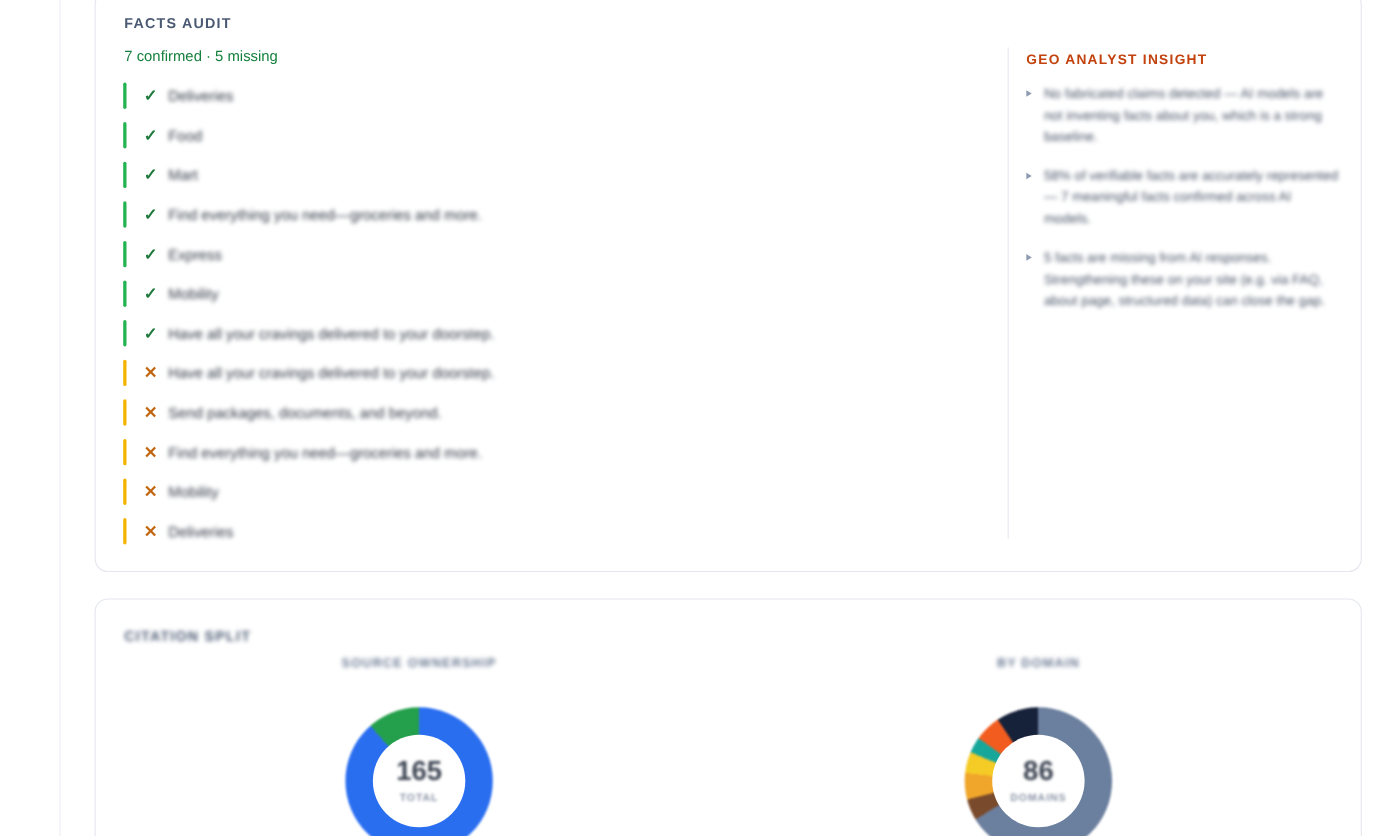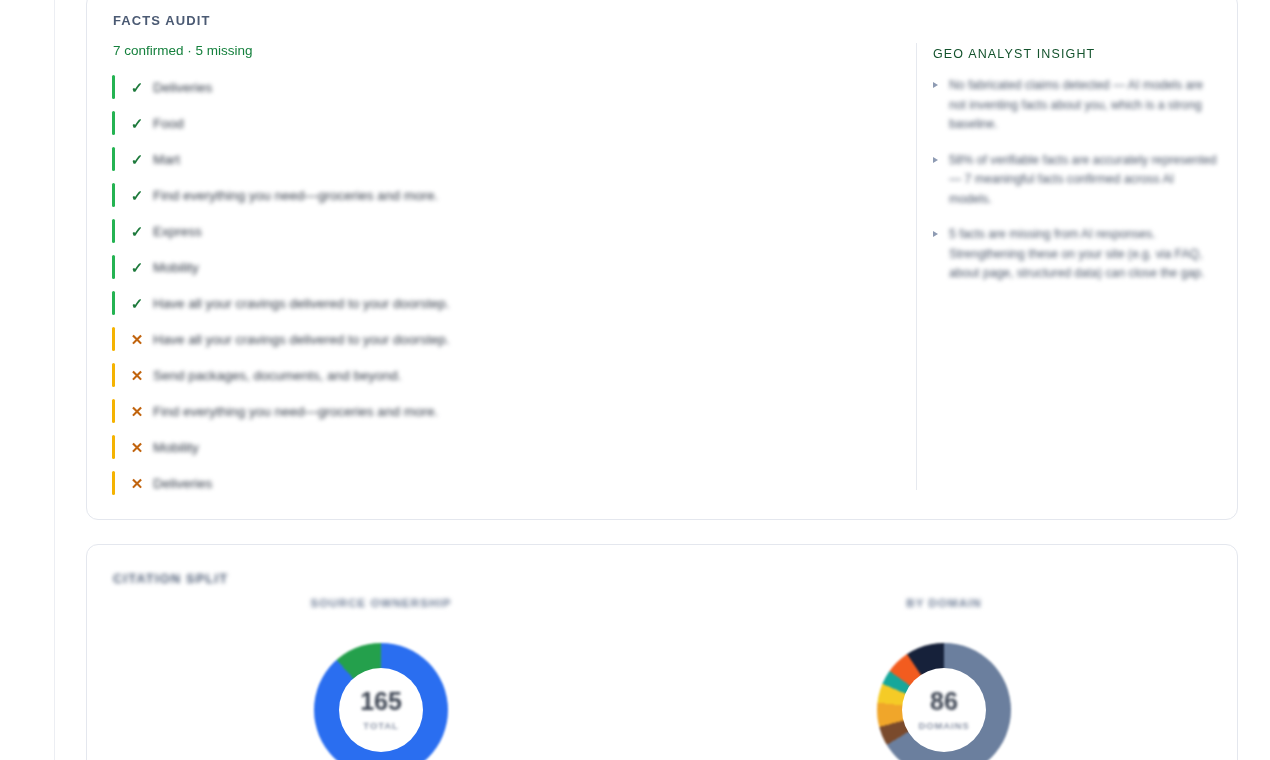--- a/index.html
+++ b/index.html
@@ -127,23 +127,23 @@
   
   .insight {
     position: absolute;
     left: 846px;
     top: 54px;
     width: 284px;
   }
 
   .insight-title {
     font-size: 12.5px;
-    font-weight: normal;
+    font-weight: bold;
     letter-spacing: 1.15px;
-    color: #14532d;
+    color: #c2410c;
     margin-bottom: 15px;
   }
 
   .insight-item {
     position: relative;
     padding-left: 16px;
     margin-bottom: 16px;
   }
 
   .insight-bullet {

